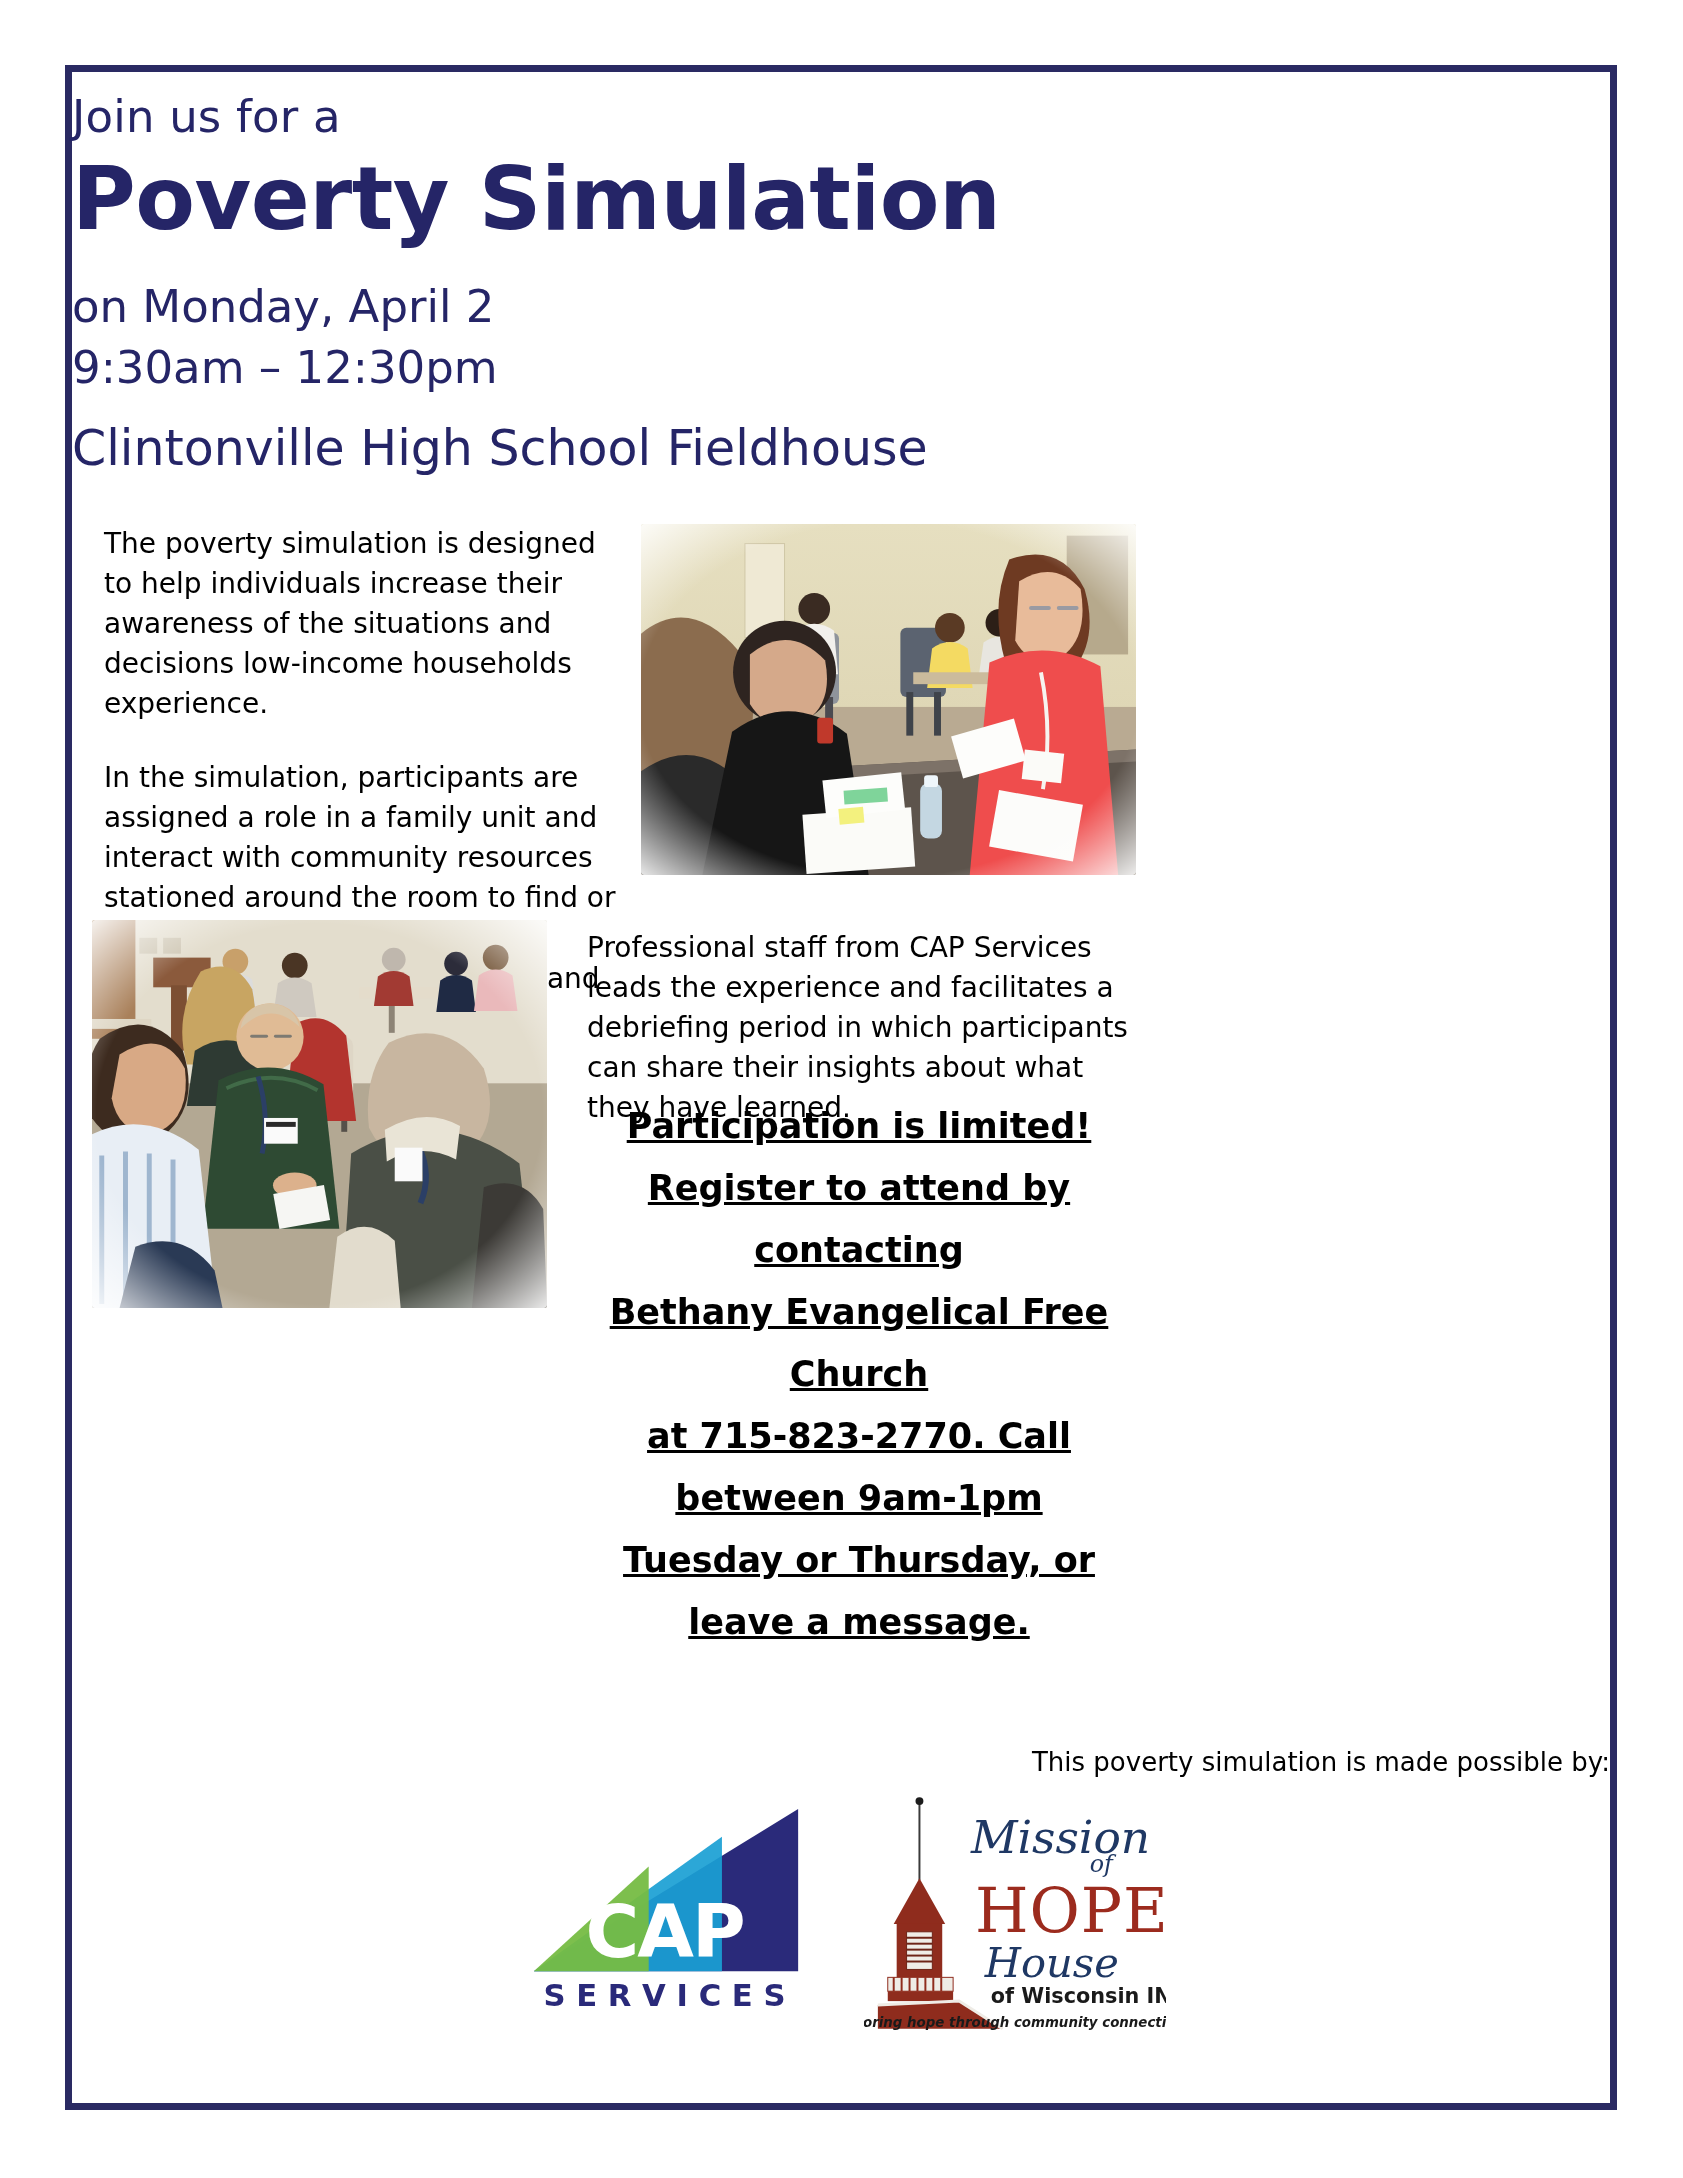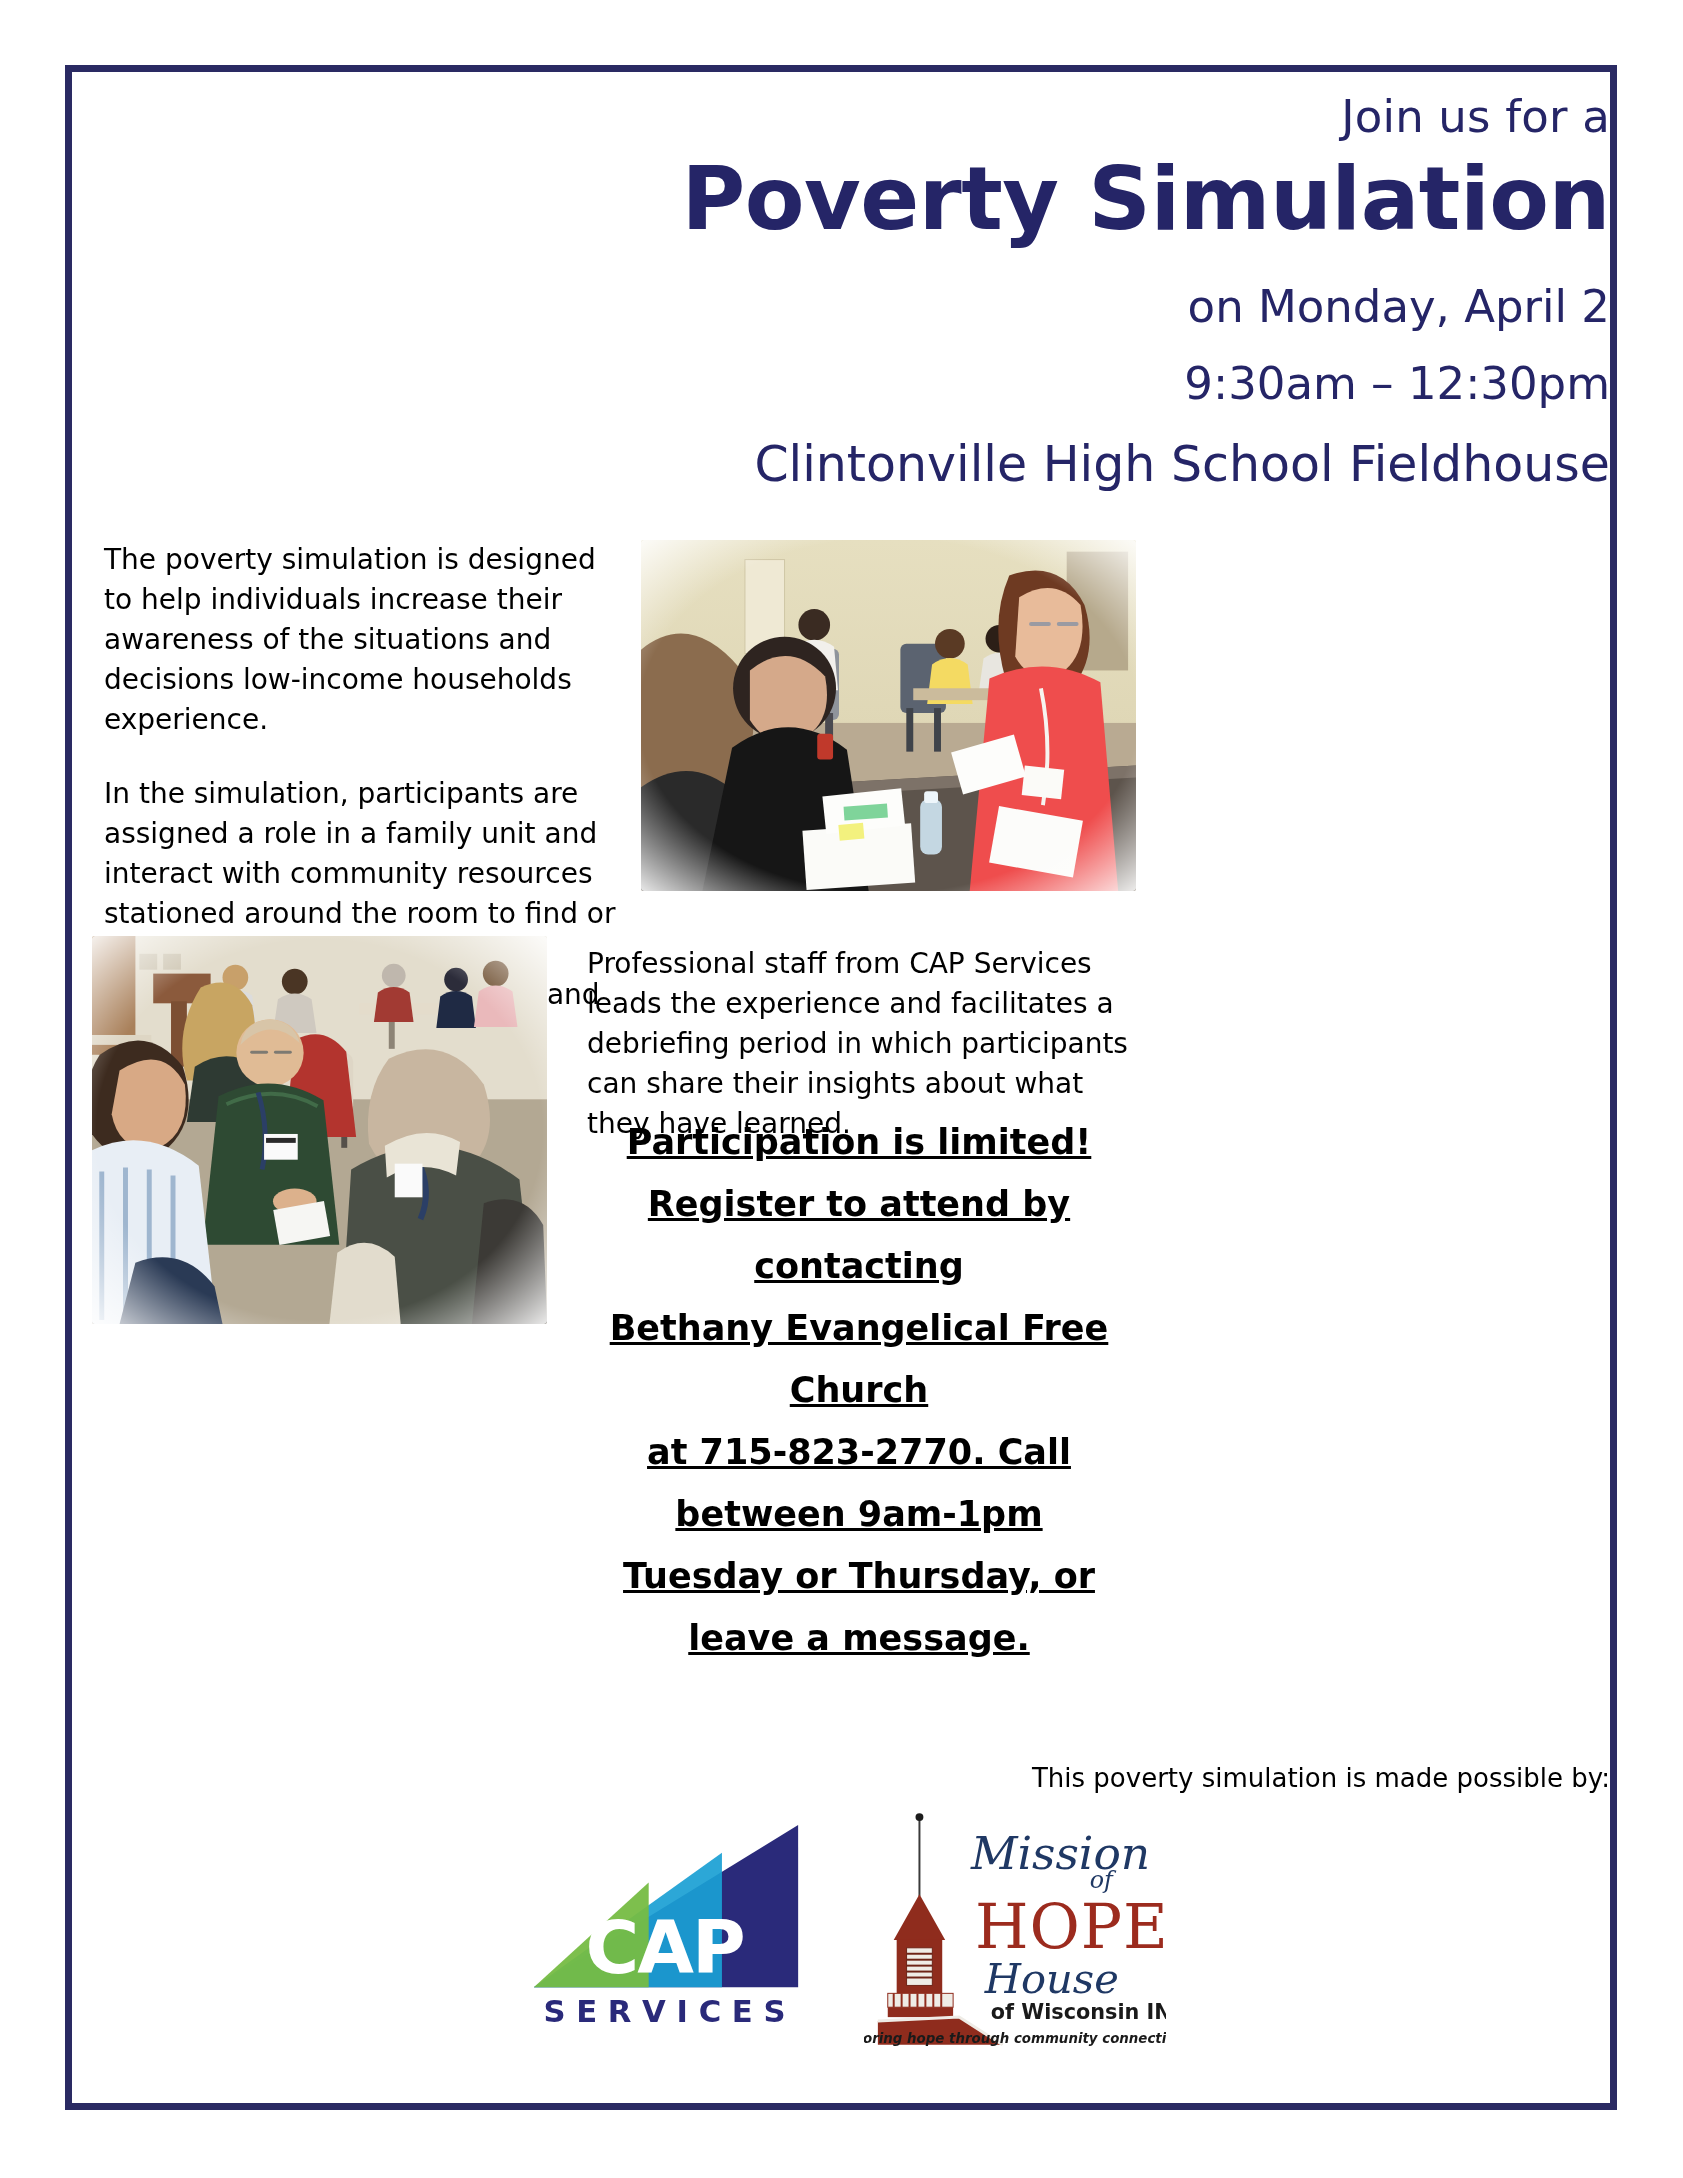--- a/index.html
+++ b/index.html
@@ -27,21 +27,21 @@
   }
 
   .inner {
     position: absolute;
     left: 0; top: 0; right: 0; bottom: 0;
     padding: 0;
   }
 
   
   .header {
-    text-align: right;
+    text-align: left;
     color: #252567;
     padding-top: 18px;
   }
   .hdr-join {
     font-size: 45px;
     line-height: 1.18;
     font-weight: 400;
     letter-spacing: 0.2px;
   }
   .hdr-title {
@@ -51,21 +51,21 @@
     letter-spacing: -0.5px;
   }
   .hdr-date {
     font-size: 45px;
     line-height: 1.18;
     margin-top: 24px;
   }
   .hdr-time {
     font-size: 45px;
     line-height: 1.18;
-    margin-top: 24px;
+    margin-top: 8px;
   }
   .hdr-venue {
     font-size: 49px;
     line-height: 1.18;
     margin-top: 26px;
   }
 
   
   .body-wrap {
     position: relative;

